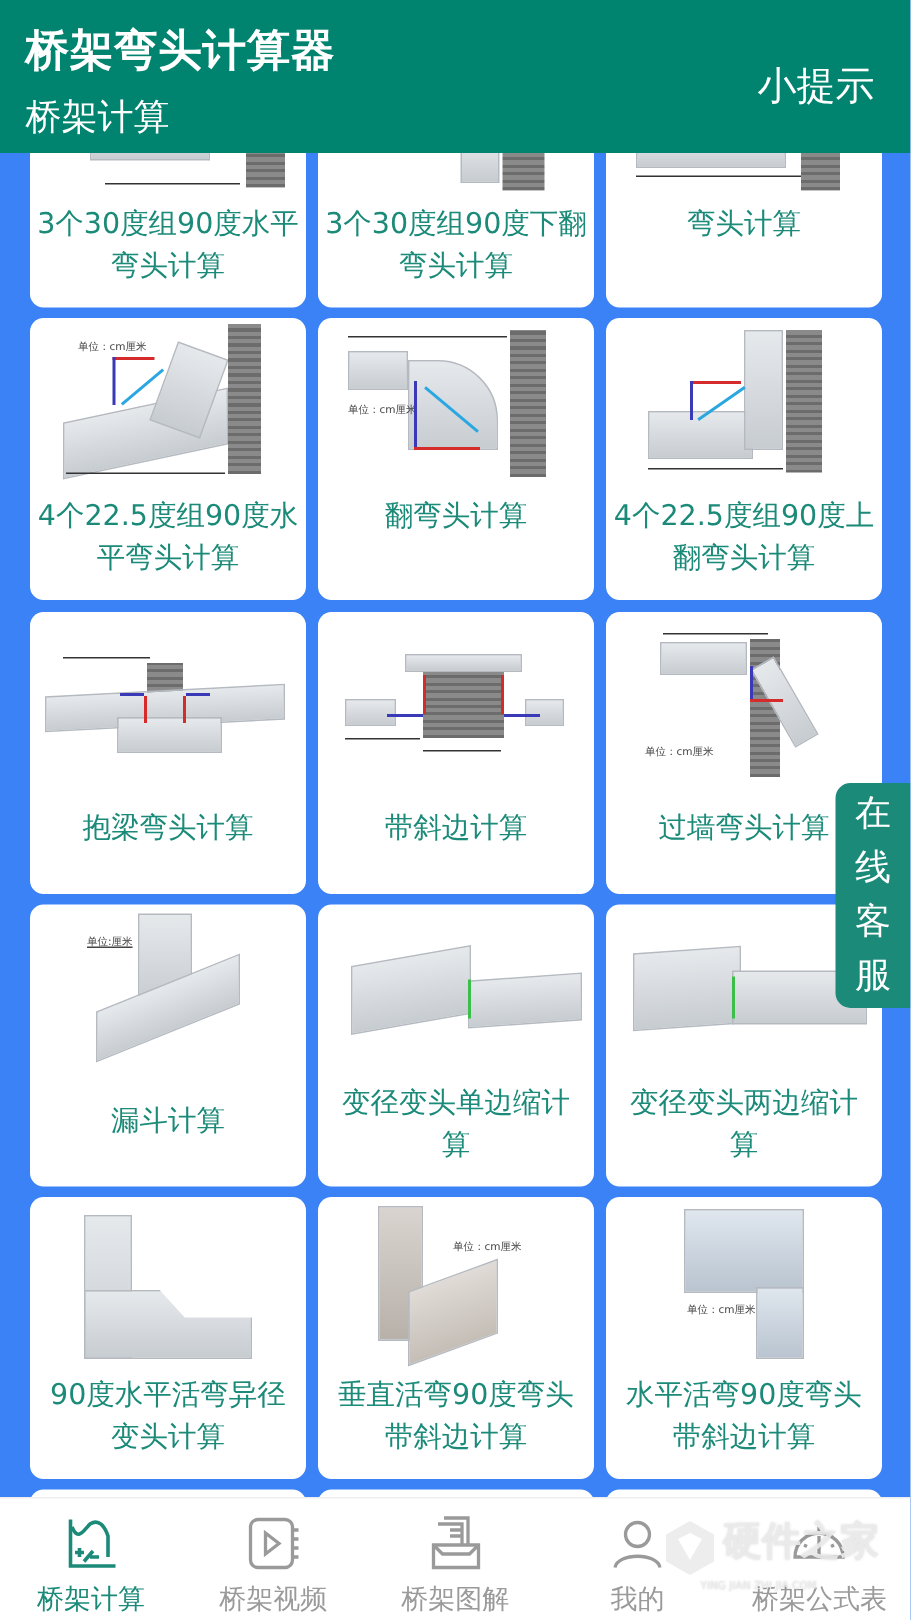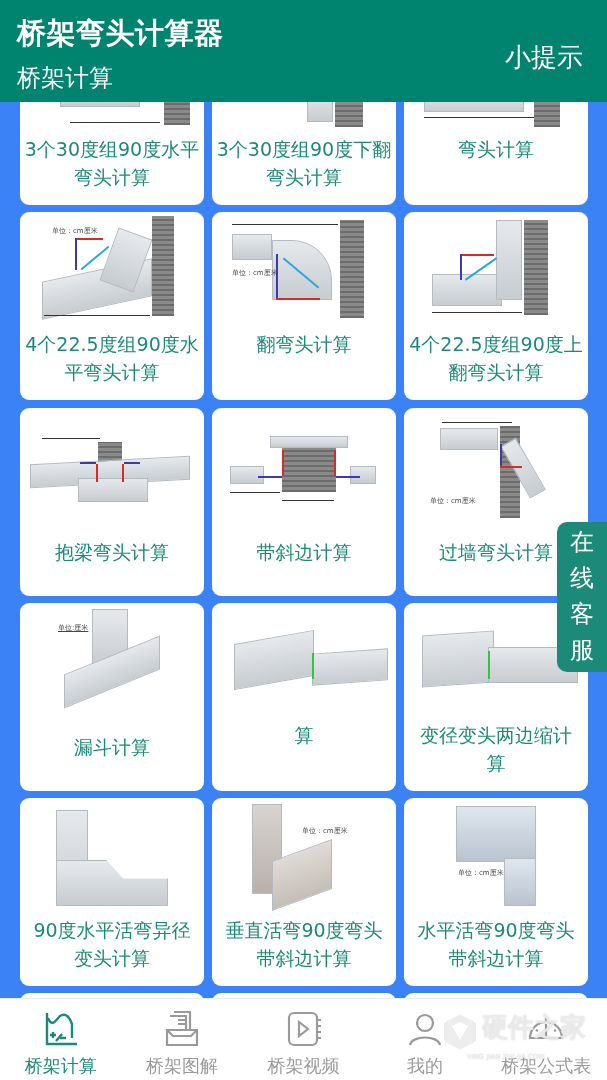--- a/index.html
+++ b/index.html
@@ -192,20 +192,21 @@
         <div>漏斗计算</div>
       </div>
     </div>
     <div class="card" style="left:212px; top:603px;">
       <div class="img">
         <div class="tray" style="left:22px;top:34px;width:80px;height:46px;transform:skewY(-10deg);"></div>
         <div class="tray" style="left:100px;top:48px;width:76px;height:32px;transform:skewY(-4deg);"></div>
         <div style="position:absolute;left:100px;top:50px;width:2px;height:26px;background:#3cbf4a;"></div>
       </div>
       <div class="label two">
+        <div>变径变头单边缩计</div>
           <div>算</div>
       </div>
     </div>
     <div class="card" style="left:404px; top:603px;">
       <div class="img">
         <div class="tray" style="left:18px;top:30px;width:72px;height:52px;transform:skewY(-4deg);"></div>
         <div class="tray" style="left:84px;top:44px;width:90px;height:36px;"></div>
         <div style="position:absolute;left:84px;top:48px;width:2px;height:28px;background:#3cbf4a;"></div>
       </div>
       <div class="label two">
@@ -263,42 +264,42 @@
     <div class="nav-item active">
       <span class="ico">
         <svg width="38" height="38" viewBox="0 0 38 38" fill="none" stroke="#1b8a78" stroke-width="2.4">
           <path d="M5 3 V34 H35"></path>
           <path d="M6 8 C10 18, 14 10, 18 6 C24 2, 28 8, 30 14 V28"></path>
           <path d="M8 25 H14 M11 22 V28"></path>
           <path d="M14 31 L20 24 M18 28 H24"></path>
         </svg>
       </span>
       <span class="lbl">桥架计算</span>
+    </div>
+    <div class="nav-item">
+      <span class="ico">
+        <svg width="38" height="38" viewBox="0 0 38 38" fill="none" stroke="#9a9a9a" stroke-width="2.2">
+          <rect x="4" y="3" width="28" height="32" rx="5"></rect>
+          <path d="M14 12 L23 19 L14 26 Z"></path>
+          <path d="M33 10 H36 M33 16 H36 M33 22 H36 M33 28 H36"></path>
+        </svg>
+      </span>
+      <span class="lbl">桥架视频</span>
     </div>
     <div class="nav-item">
       <span class="ico">
         <svg width="38" height="38" viewBox="0 0 38 38" fill="none" stroke="#9a9a9a" stroke-width="2.2">
           <path d="M11 2 H27 V20"></path>
           <path d="M7 6 H23 V20"></path>
           <path d="M15 10 H23 M15 14 H23"></path>
           <path d="M4 20 H34 V35 H4 Z"></path>
           <path d="M4 20 L10 26 H28 L34 20"></path>
         </svg>
       </span>
       <span class="lbl">桥架图解</span>
-    </div>
-    <div class="nav-item">
-      <span class="ico">
-        <svg width="38" height="38" viewBox="0 0 38 38" fill="none" stroke="#9a9a9a" stroke-width="2.2">
-          <rect x="4" y="3" width="28" height="32" rx="5"></rect>
-          <path d="M14 12 L23 19 L14 26 Z"></path>
-          <path d="M33 10 H36 M33 16 H36 M33 22 H36 M33 28 H36"></path>
-        </svg>
-      </span>
-      <span class="lbl">桥架视频</span>
     </div>
     <div class="nav-item">
       <span class="ico">
         <svg width="38" height="38" viewBox="0 0 38 38" fill="none" stroke="#9a9a9a" stroke-width="2.2">
           <circle cx="19" cy="13" r="8"></circle>
           <path d="M4 35 C6 25, 32 25, 34 35"></path>
         </svg>
       </span>
       <span class="lbl">我的</span>
     </div>

